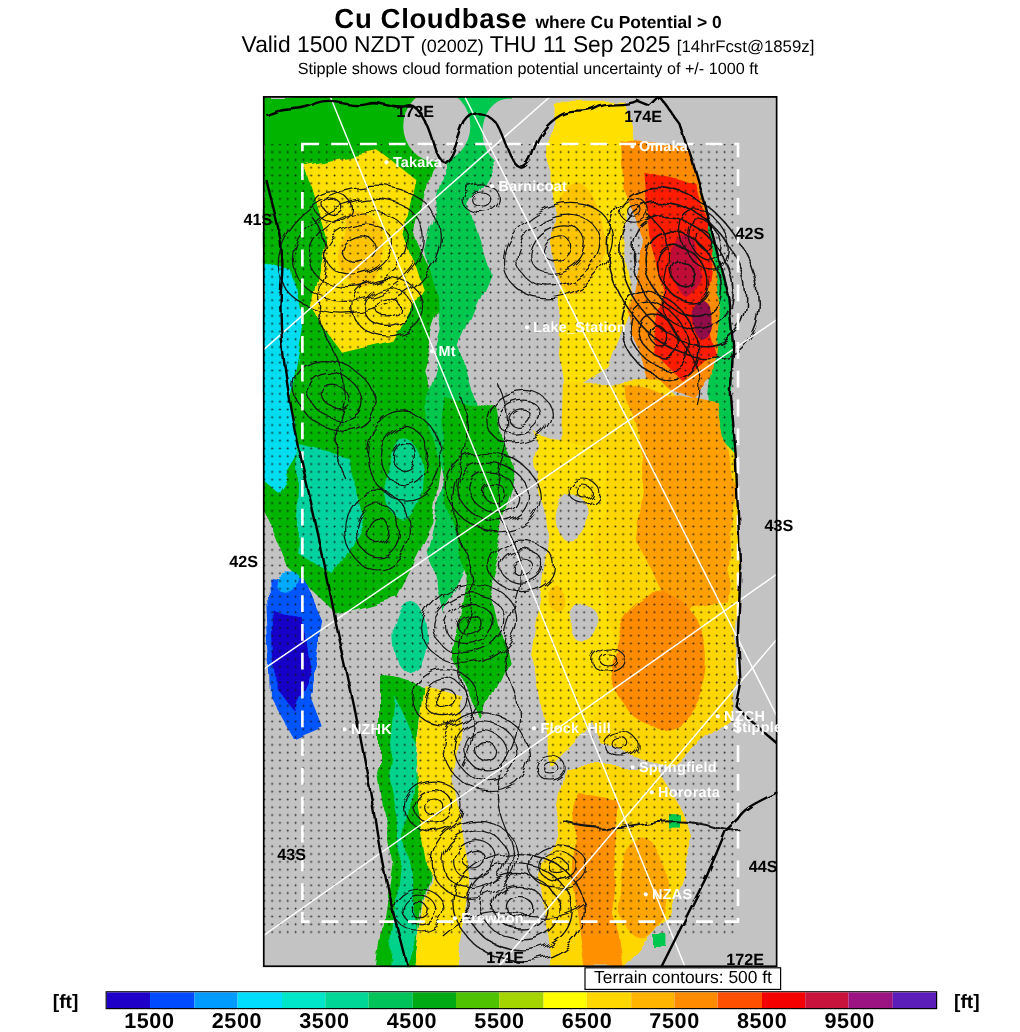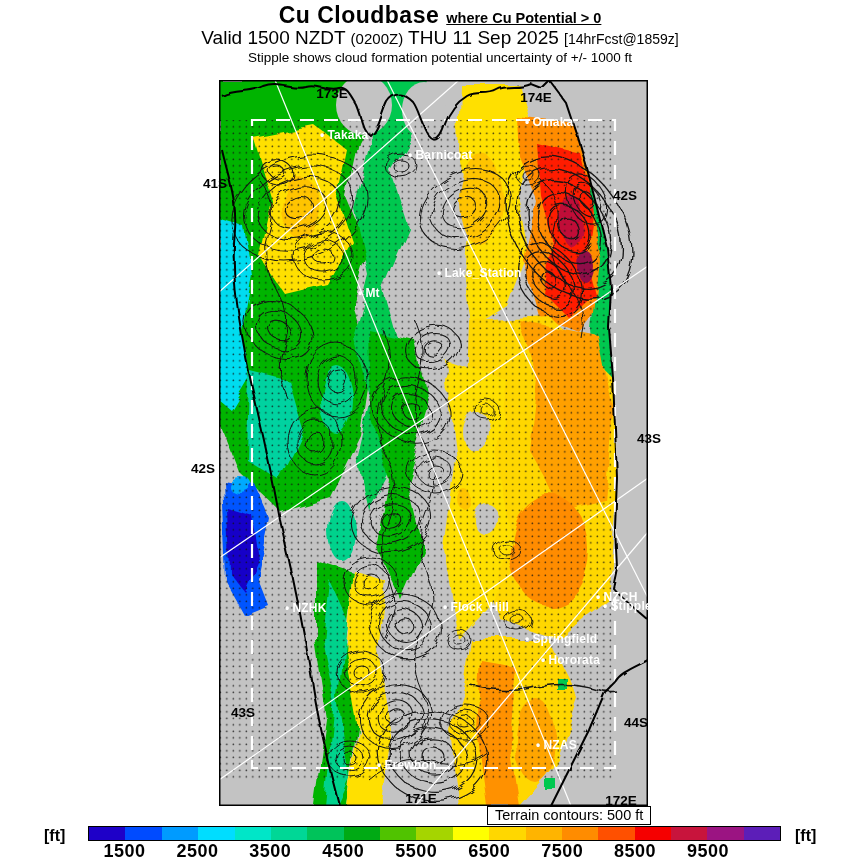--- a/index.html
+++ b/index.html
@@ -2,21 +2,21 @@
 <html><head>
 <meta charset="utf-8">
 <style>
   html,body{margin:0;padding:0;background:#fff;}
   #page{position:relative;width:850px;height:860px;background:#ffffff;overflow:hidden;
         font-family:"Liberation Sans","DejaVu Sans",sans-serif;color:#000;}
   
   #header{position:absolute;left:0;top:0;width:850px;text-align:center;}
   #title-line{position:absolute;left:0;top:2px;width:880px;text-align:center;white-space:nowrap;}
   #title-main{font-size:23px;font-weight:700;letter-spacing:0.5px;}
-  #title-qualifier{font-size:14.5px;font-weight:700;margin-left:7px;text-decoration:underline;}
+  #title-qualifier{font-size:14.5px;font-weight:700;margin-left:7px;}
   #valid-line{position:absolute;left:0;top:27px;width:880px;text-align:center;white-space:nowrap;font-size:19px;}
   #valid-utc{font-size:15px;}
   #fcst-tag{font-size:14px;}
   #stipple-note{position:absolute;left:0;top:50px;width:880px;text-align:center;font-size:13.5px;}
   
   #map-frame{position:absolute;left:219px;top:80px;width:429px;height:726px;background:#c3c3c3;}
   #map-frame svg{display:block;}
   #label-layer{position:absolute;left:0;top:0;width:850px;height:860px;pointer-events:none;}
   .station{position:absolute;transform:translate(0,-50%);white-space:nowrap;
            font-size:12px;font-weight:700;color:#ffffff;letter-spacing:0.2px;}
@@ -253,21 +253,21 @@
       <div class="station" style="left: 437px; top: 273px;"><span class="dot">•</span><span>Lake_Station</span></div>
       <div class="station" style="left: 358px; top: 293px;"><span class="dot">•</span><span>Mt</span></div>
       <div class="station" style="left: 285px; top: 608px;"><span class="dot">•</span><span>NZHK</span></div>
       <div class="station" style="left: 443px; top: 607px;"><span class="dot">•</span><span>Flock_Hill</span></div>
       <div class="station" style="left: 525px; top: 639px;"><span class="dot">•</span><span>Springfield</span></div>
       <div class="station" style="left: 541px; top: 660px;"><span class="dot">•</span><span>Hororata</span></div>
       <div class="station" style="left: 596px; top: 597px;"><span class="dot">•</span><span>NZCH</span></div>
       <div class="station" style="left: 603px; top: 606px;"><span class="dot">•</span><span>Stipple</span></div>
       <div class="station" style="left: 536px; top: 745px;"><span class="dot">•</span><span>NZAS</span></div>
       <div class="station" style="left: 377px; top: 765px;"><span class="dot">•</span><span>Erewhon</span></div>
-      <div class="axis-label" style="left: 332px; top: 93px;">173E</div>
+      <div class="axis-label" style="left: 346px; top: 93px;">173E</div>
       <div class="axis-label" style="left: 536px; top: 97px;">174E</div>
       <div class="axis-label" style="left: 215px; top: 183px;">41S</div>
       <div class="axis-label" style="left: 203px; top: 468px;">42S</div>
       <div class="axis-label" style="left: 243px; top: 712px;">43S</div>
       <div class="axis-label" style="left: 625px; top: 195px;">42S</div>
       <div class="axis-label" style="left: 649px; top: 438px;">43S</div>
       <div class="axis-label" style="left: 636px; top: 722px;">44S</div>
       <div class="axis-label" style="left: 421px; top: 798px;">171E</div>
       <div class="axis-label" style="left: 621px; top: 800px;">172E</div>
     </div>

